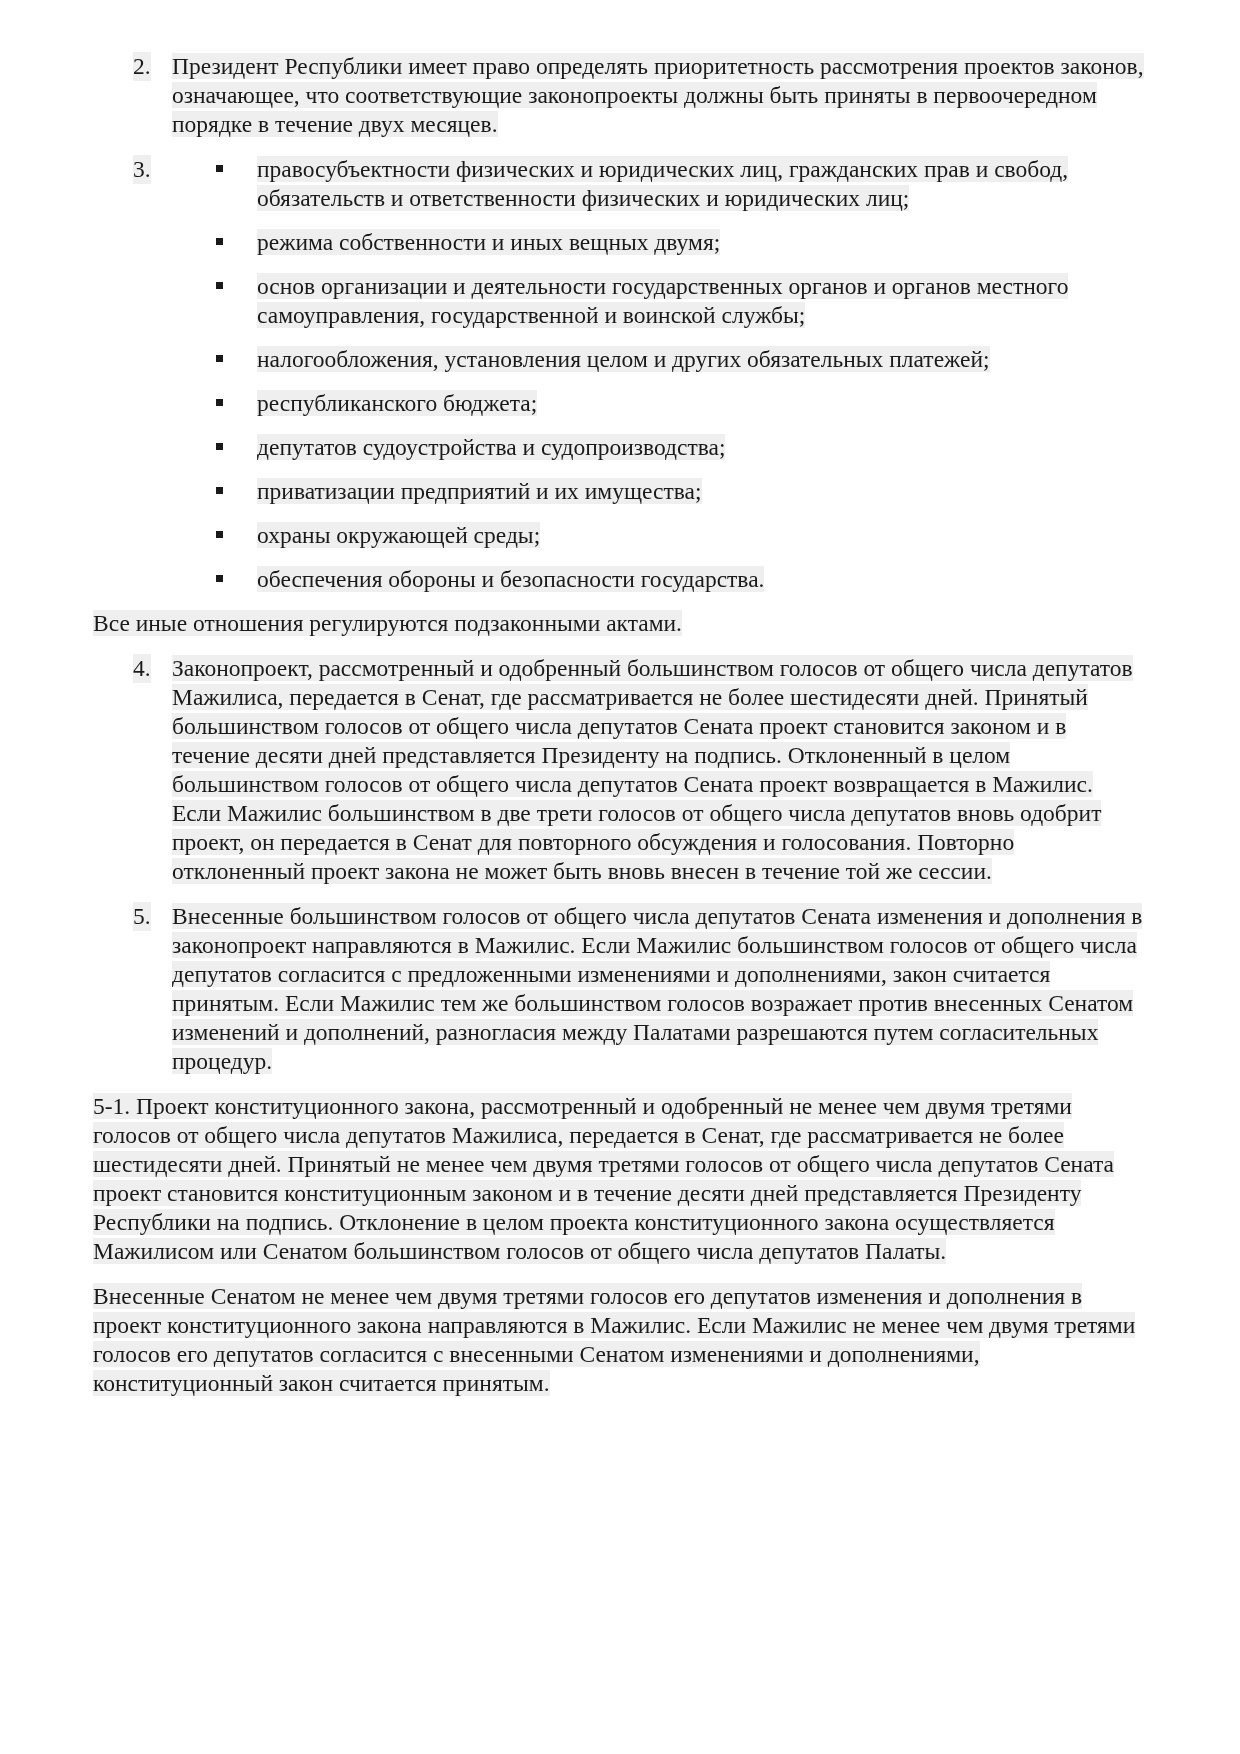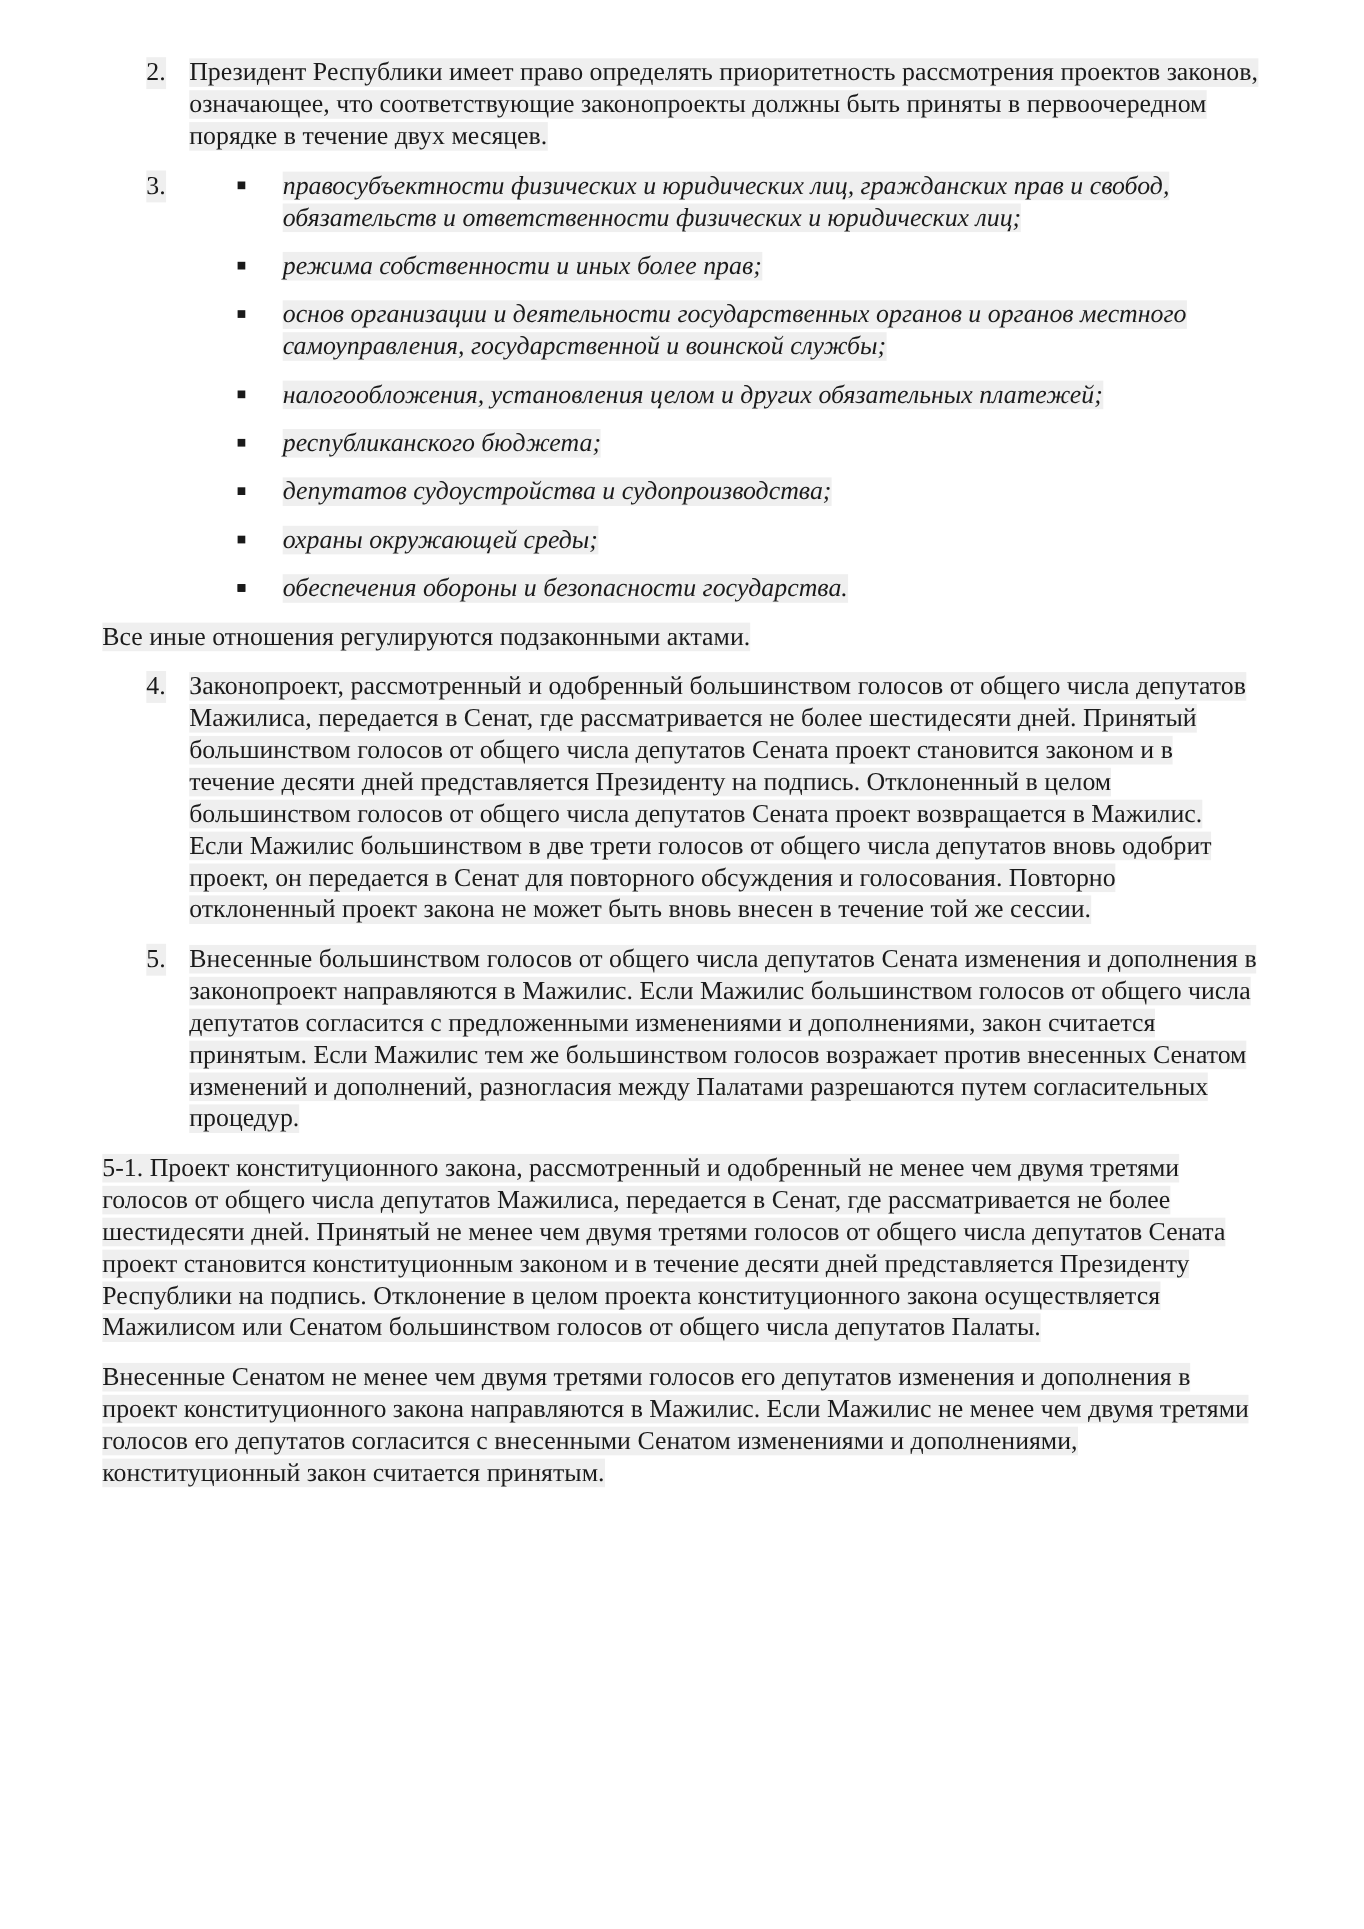--- a/index.html
+++ b/index.html
@@ -29,21 +29,20 @@
   }
   .num-marker {
     position: absolute;
     left: 40px;
     top: 0;
   }
   .bullet-item {
     position: relative;
     padding-left: 164px;
     margin-bottom: 15px;
-    font-style: italic;
   }
   .bullet-square {
     position: absolute;
     left: 123px;
     top: 10px;
     width: 7px;
     height: 7px;
     background: #1a1a1a;
   }
   .hl {
@@ -64,37 +63,41 @@
     <span class="num-marker hl">3.</span>
   </div>
 
   <div>
     <div class="bullet-item">
       <span class="bullet-square"></span>
       <span class="hl">правосубъектности физических и юридических лиц, гражданских прав и свобод, обязательств и ответственности физических и юридических лиц;</span>
     </div>
     <div class="bullet-item">
       <span class="bullet-square"></span>
-      <span class="hl">режима собственности и иных более прав;</span>
+      <span class="hl">режима собственности и иных вещных двумя;</span>
     </div>
     <div class="bullet-item">
       <span class="bullet-square"></span>
       <span class="hl">основ организации и деятельности государственных органов и органов местного самоуправления, государственной и воинской службы;</span>
     </div>
     <div class="bullet-item">
       <span class="bullet-square"></span>
       <span class="hl">налогообложения, установления целом и других обязательных платежей;</span>
     </div>
     <div class="bullet-item">
       <span class="bullet-square"></span>
       <span class="hl">республиканского бюджета;</span>
     </div>
     <div class="bullet-item">
       <span class="bullet-square"></span>
       <span class="hl">депутатов судоустройства и судопроизводства;</span>
+    </div>
+    <div class="bullet-item">
+      <span class="bullet-square"></span>
+      <span class="hl">приватизации предприятий и их имущества;</span>
     </div>
     <div class="bullet-item">
       <span class="bullet-square"></span>
       <span class="hl">охраны окружающей среды;</span>
     </div>
     <div class="bullet-item">
       <span class="bullet-square"></span>
     </div>
     <div class="bullet-item">
       <span class="bullet-square"></span>

